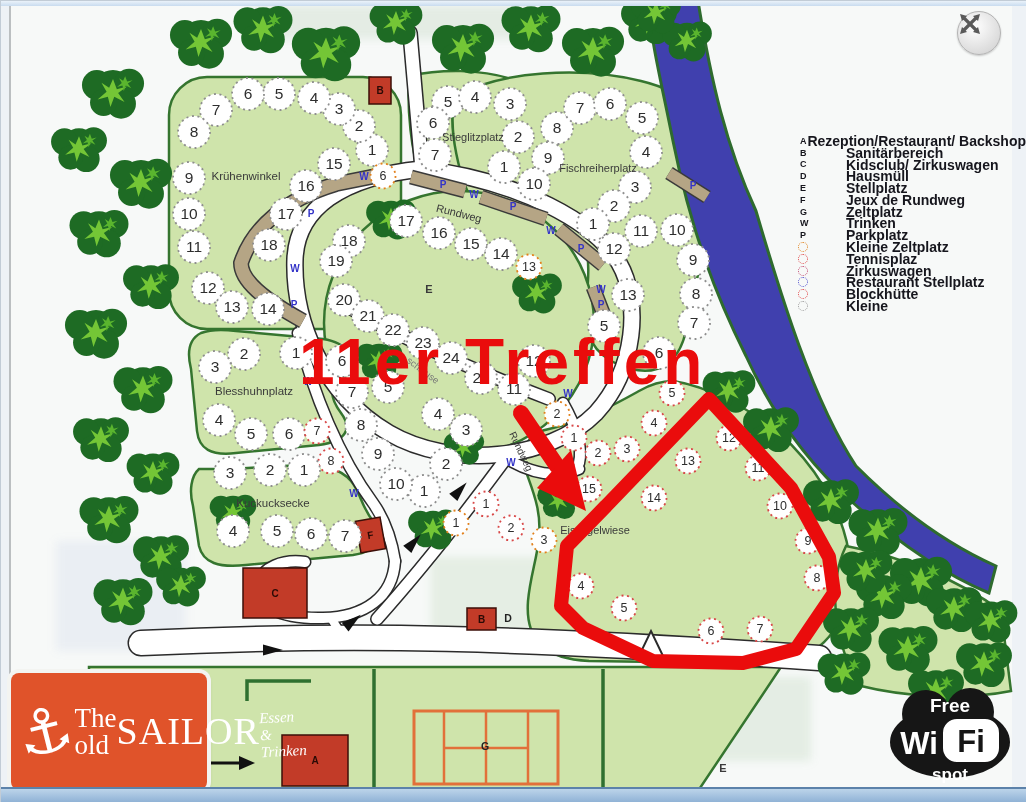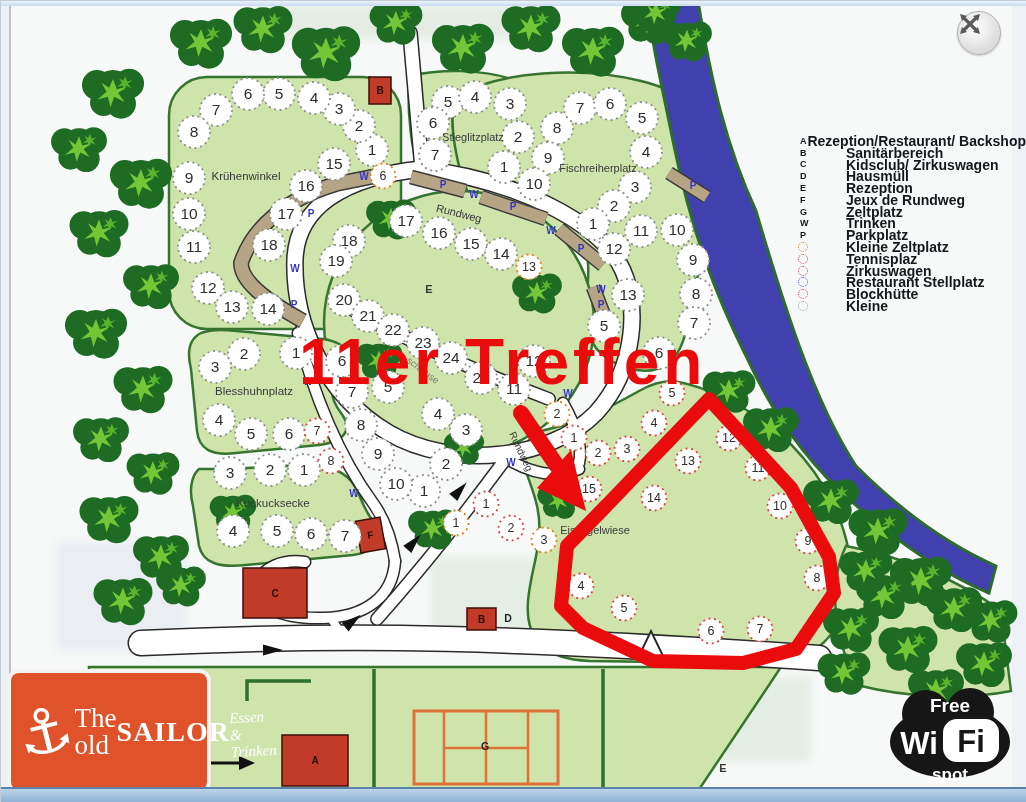--- a/index.html
+++ b/index.html
@@ -15,21 +15,21 @@
   .lrow{display:flex;align-items:center;height:11.8px;}
   .lkey{width:52px;font-size:9px;font-weight:bold;color:#16161d;padding-left:6px;box-sizing:border-box;}
   .ldot{width:52px;display:flex;padding-left:4px;box-sizing:border-box;}
   .ldot span{width:8px;height:8px;border-radius:50%;border:1.6px dotted #999;display:inline-block;}
   .llab{font-size:14px;font-weight:bold;color:#16161d;white-space:nowrap;}
   
   #sailor{position:absolute;left:10px;top:672px;width:196px;height:117px;background:#e0532a;border-radius:8px;display:flex;align-items:center;padding:2px 6px;box-sizing:border-box;box-shadow:0 0 0 4px #f3f4f1,1px 2px 5px rgba(0,0,0,.25);}
   #sailor .anchor{font-family:"DejaVu Sans",sans-serif;font-size:62px;color:#fff;transform:rotate(-14deg);line-height:1;margin-right:2px;}
   #sailor .col{display:flex;align-items:center;flex:1;}
   #sailor .s1{font-family:"Liberation Serif",serif;font-size:27px;color:#fff;line-height:1;}
-  #sailor .s2{font-family:"Liberation Serif",serif;font-size:28px;font-weight:bold;color:#fff;line-height:1.05;letter-spacing:1px;}
+  #sailor .s2{font-family:"Liberation Serif",serif;font-size:38px;font-weight:normal;color:#fff;line-height:1.05;letter-spacing:1px;}
   #sailor .s3{font-family:"Liberation Serif",serif;font-style:italic;font-size:15px;color:#fff;margin-top:5px;transform:rotate(-3deg);}
   
   #wifi{position:absolute;left:885px;top:683px;}
   
   #closebtn{position:absolute;left:956px;top:10px;width:42px;height:42px;border-radius:50%;
     background:radial-gradient(circle at 40% 35%,#ffffff,#dcdcdc 70%,#c8c8c8);border:1px solid #b3b3b3;
     box-shadow:0 1px 2px rgba(0,0,0,.2);cursor:pointer;display:flex;align-items:center;justify-content:center;}
 </style>
 </head>
 <body>
@@ -1034,21 +1034,21 @@
       <div class="lrow">
         <div class="lkey">C</div>
         <div class="llab">Kidsclub/ Zirkuswagen</div>
       </div>
       <div class="lrow">
         <div class="lkey">D</div>
         <div class="llab">Hausmüll</div>
       </div>
       <div class="lrow">
         <div class="lkey">E</div>
-        <div class="llab">Rezeption</div>
+        <div class="llab">Stellplatz</div>
       </div>
       <div class="lrow">
         <div class="lkey">F</div>
         <div class="llab">Jeux de Rundweg</div>
       </div>
       <div class="lrow">
         <div class="lkey">G</div>
         <div class="llab">Zeltplatz</div>
       </div>
       <div class="lrow">

